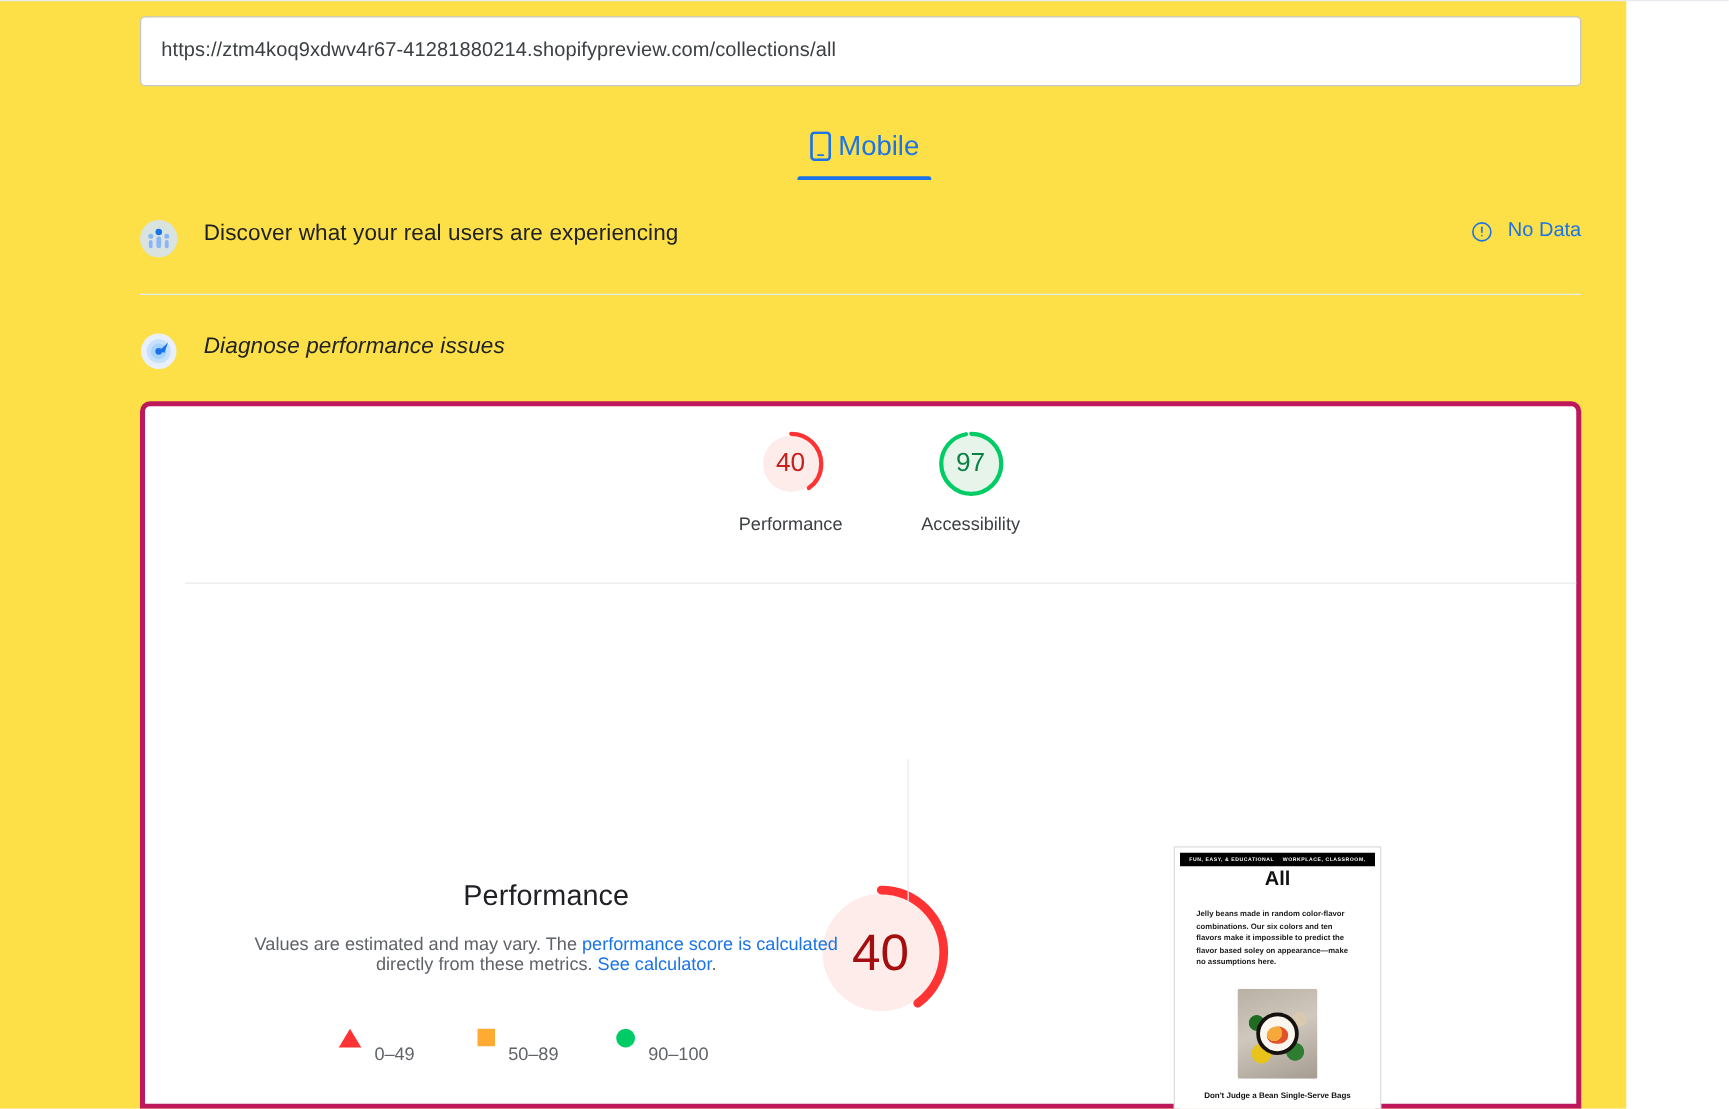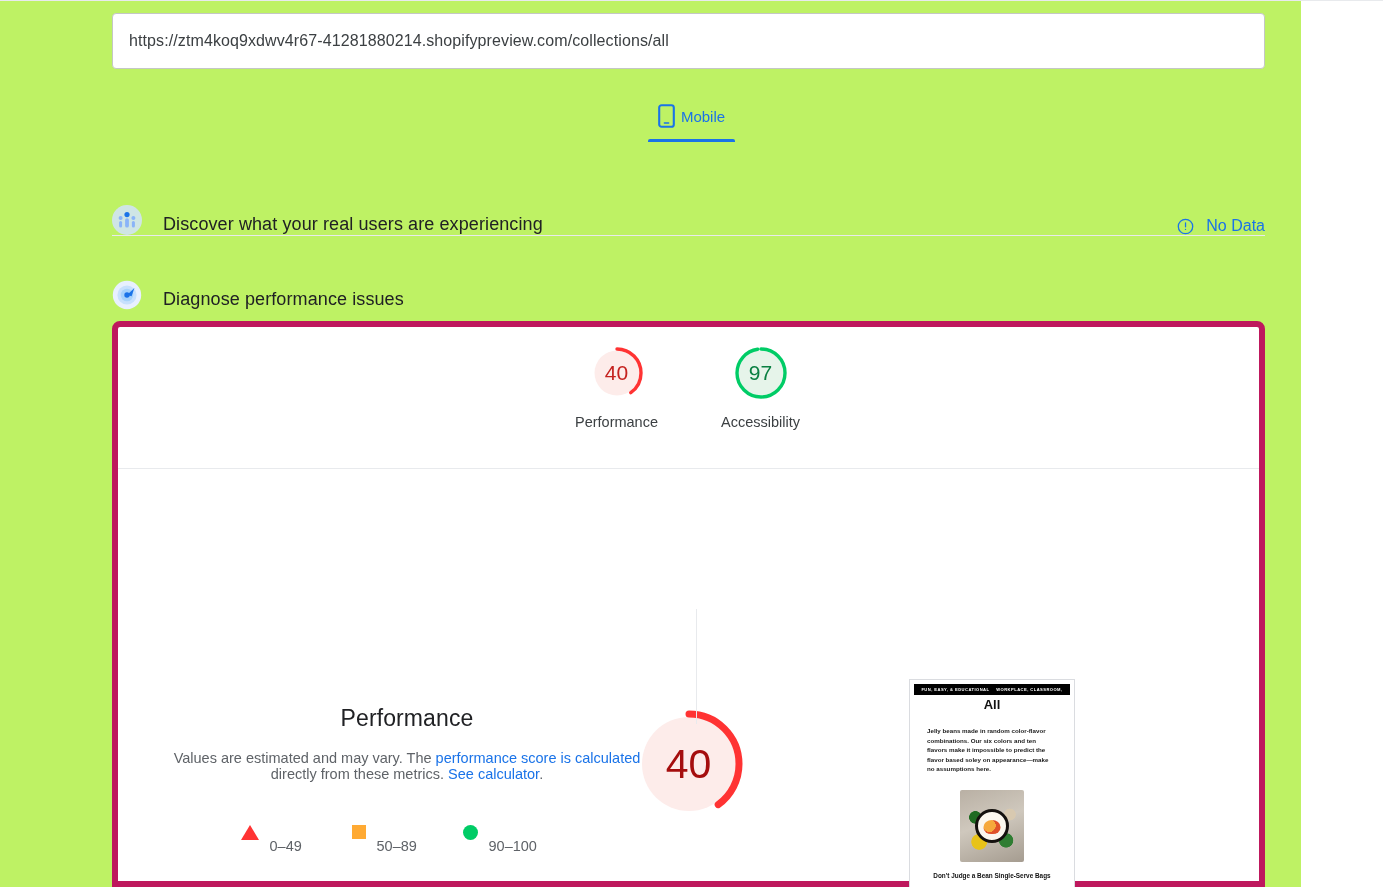--- a/index.html
+++ b/index.html
@@ -4,21 +4,21 @@
 <style>
   * { box-sizing: border-box; }
   html, body {
     margin: 0; padding: 0;
     width: 1383px; height: 887px;
     background: #ffffff;
     font-family: "Liberation Sans", sans-serif;
     color: #202124;
     overflow: hidden;
   }
-  .page { position: relative; width: 1301px; height: 887px; background:#bef264; }
+  .page { position: relative; width: 1301px; height: 887px; background:#fde047; }
   .topline { position:absolute; top:0; left:0; width:1383px; height:1px; background:#e8eaed; }
 
   
   .urlrow {
     position: absolute; left: 112px; top: 13px;
     width: 1153px; height: 56px;
     display: flex; align-items: stretch; gap: 16px;
   }
   .url-input {
     flex: 1 1 auto;
@@ -46,54 +46,55 @@
   }
 
   
   .tabs {
     position: absolute; left: 0; top: 98px; width: 1383px;
     display: flex; justify-content: center; align-items: flex-end; gap: 46px;
   }
   .tab {
     display: flex; align-items: center; gap: 6px;
     padding: 6px 10px 14px 10px;
-    font-size: 15px;
+    font-size: 22px;
     color: #5f6368;
     cursor: pointer;
     position: relative;
   }
   .tab.active { color: #1a73e8; }
   .tab.active::after {
     content: "";
     position: absolute; left: 0; right: 0; bottom: 0;
     height: 3px; background: #1a73e8; border-radius: 2px 2px 0 0;
   }
   .tab svg { display: block; }
 
   
   .section-row {
     position: absolute; left: 112px; width: 1153px;
-    display: flex; align-items: flex-end;
+    display: flex; align-items: flex-start;
   }
   .sect-users { top: 176px; height: 60px; border-bottom: 1px solid #e8eaed; }
-  .sect-diag  { top: 266px; height: 44px; }
+  .sect-diag  { top: 266px; height: 44px; font-style: italic; }
   .sect-icon { width: 30px; height: 30px; flex: 0 0 30px; margin-right: 21px; }
   .sect-title { font-size: 18px; color: #202124; letter-spacing: 0.1px; }
   .sect-right {
     margin-left: auto; display: flex; align-items: center; gap: 12px;
     color: #1a73e8; font-size: 16px;
   }
   .sect-right .info-ic { width:17px; height:17px; display:block; }
 
   
   .card {
     position: absolute; left: 112px; top: 321px;
     width: 1153px; height: 566px;
-    border: 6px solid #be185d; border-top-left-radius: 8px; border-top-right-radius: 8px;
+    border: 4px solid #be185d; border-top-left-radius: 8px; border-top-right-radius: 8px;
     background: #fff;
+    padding-left: 32px;
   }
   .gauges {
     height: 142px;
     display: flex; align-items: flex-start; justify-content: center;
     gap: 0px; padding-top: 18px;
     border-bottom: 1px solid #e8eaed;
   }
   .gauge-item {
     width: 144px;
     display: flex; flex-direction: column; align-items: center;
@@ -149,21 +150,21 @@
     background: #fff;
     border: 1px solid #dadce0;
     padding: 4px;
   }
   .thumb-inner { position: relative; width: 100%; height: 100%; background: #fff; overflow: hidden; }
   .t-marquee {
     background: #000; color: #fff;
     font-size: 4.1px; letter-spacing: .45px; font-weight: bold;
     padding: 3px 4px; display: flex; justify-content: space-around; white-space: nowrap;
   }
-  .t-heading { text-align: center; font-weight: bold; font-size: 13px; padding: 2px 0 6px; color:#111; }
+  .t-heading { text-align: center; font-weight: bold; font-size: 16px; padding: 2px 0 6px; color:#111; }
   .t-body {
     padding: 8px 13px 0 13px;
     font-size: 6.2px; line-height: 9.6px; color: #1a1a1a; font-weight: 600;
   }
   .t-imgwrap { display:flex; justify-content:center; margin-top: 16px; }
   .t-img {
     width: 64px; height: 72px;
     background:
       radial-gradient(circle at 52% 47%, #fdfdfb 0 15%, rgba(253,253,251,0) 16%),
       radial-gradient(circle at 30% 72%, #e8c31a 0 11%, rgba(0,0,0,0) 12%),

